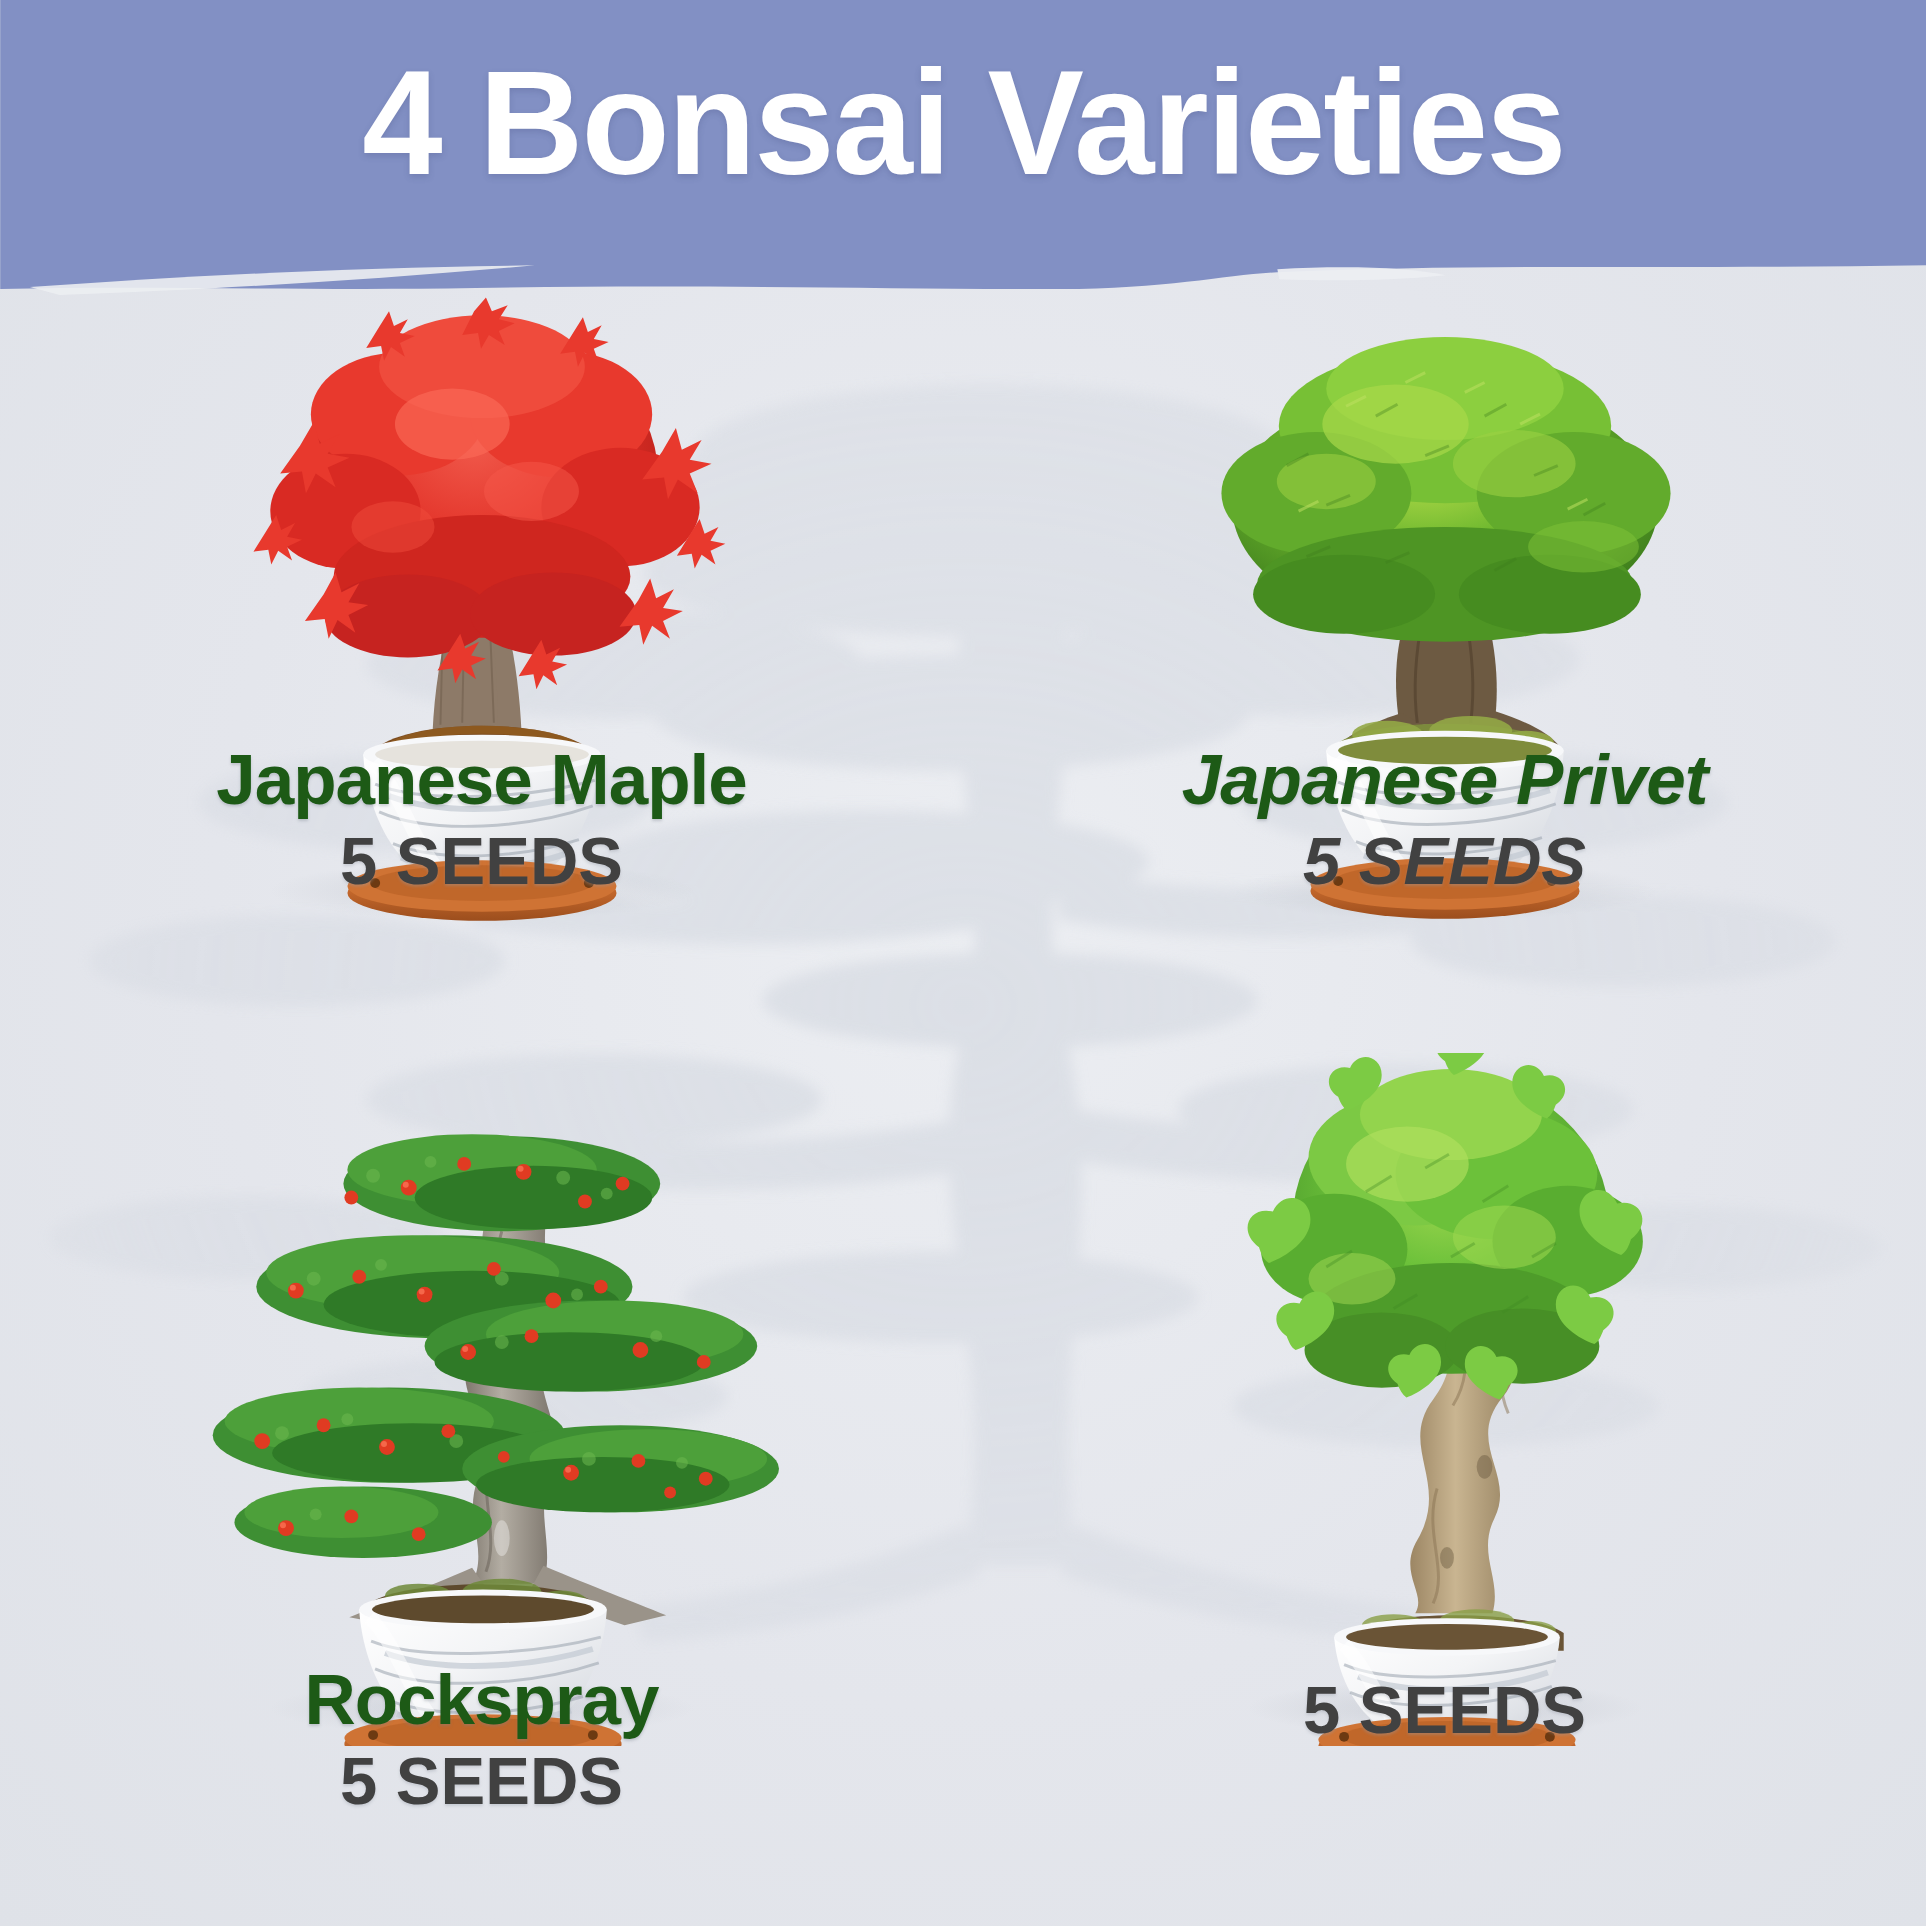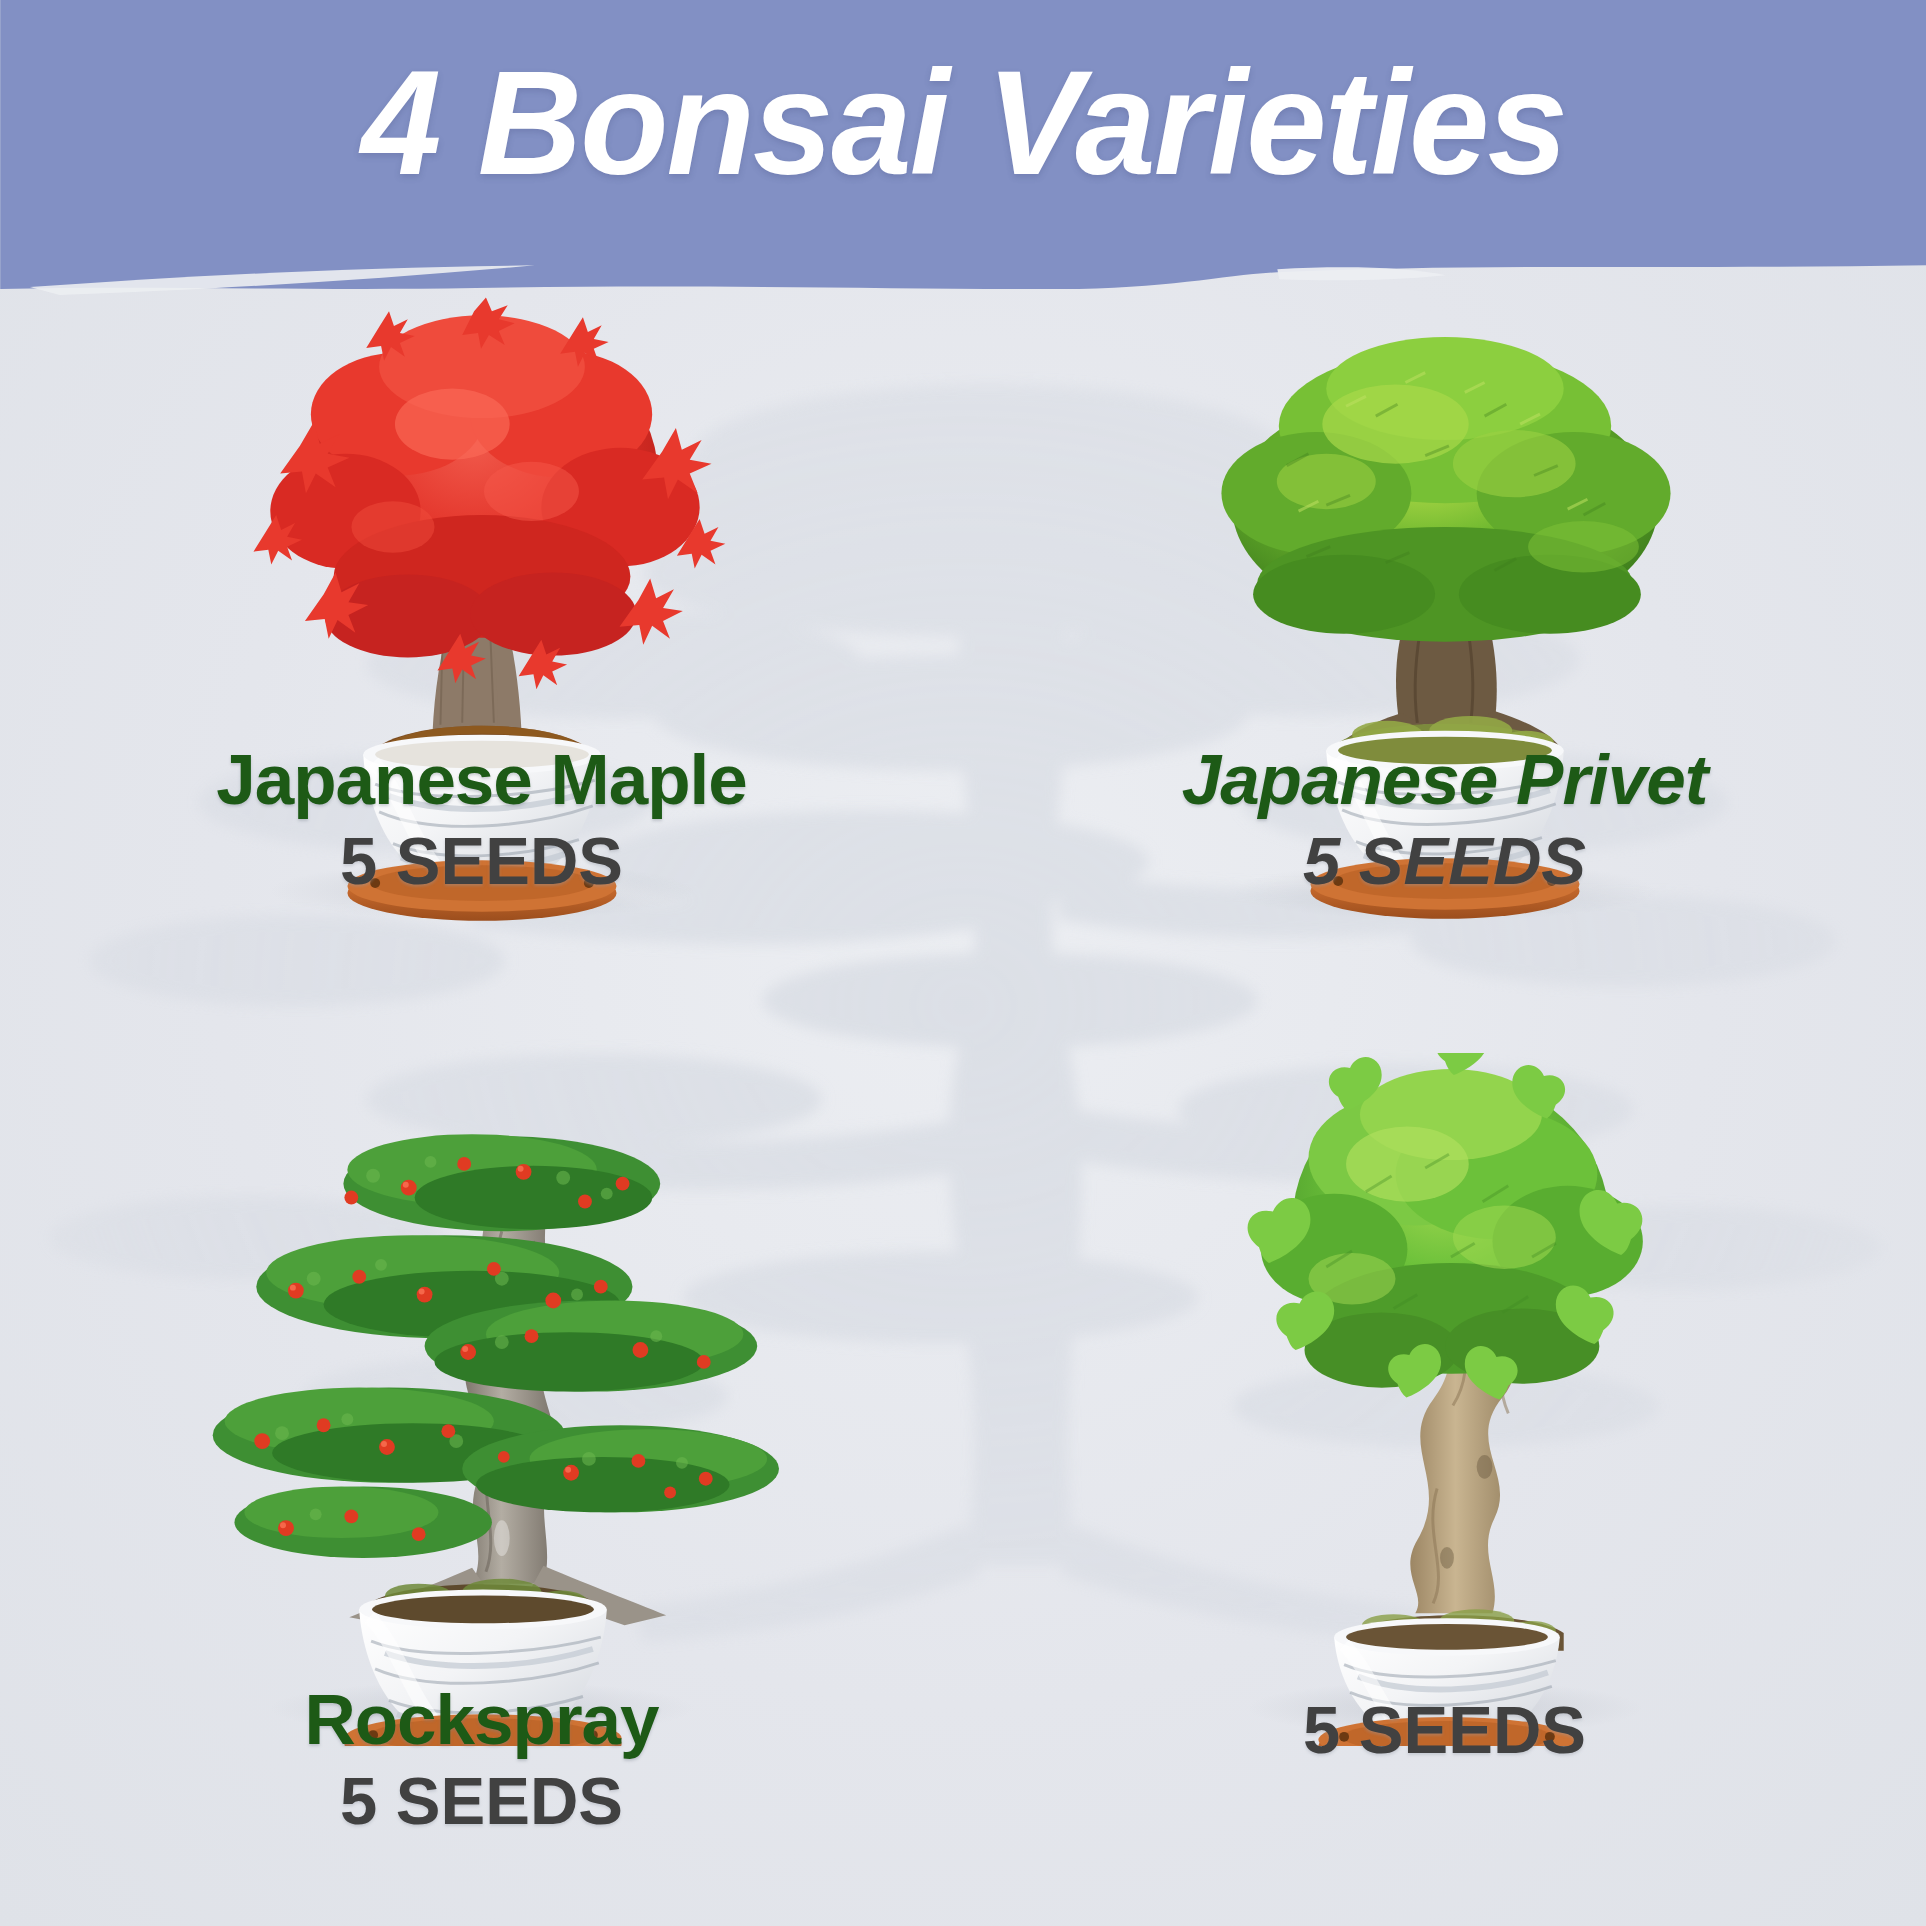--- a/index.html
+++ b/index.html
@@ -13,21 +13,21 @@
     position:relative;width:1927px;height:1927px;
     background:radial-gradient(ellipse at 50% 48%, #eceef2 0%, #e4e6ec 55%, #dfe2e8 100%);
     overflow:hidden;
   }
 
   
   .wm{position:absolute;left:0;top:248px;width:1927px;height:1683px;opacity:.55;pointer-events:none;}
 
   
   .header{
-    position:absolute;left:0;top:0;width:1927px;height:297px;font-style:italic;
+    position:absolute;left:0;top:0;width:1927px;height:297px;
   }
   .header svg{position:absolute;left:0;top:0;}
   .title{
     position:absolute;left:0;top:48px;width:1927px;
     text-align:center;
     color:#ffffff;
     font-size:149px;
     font-weight:bold;
     letter-spacing:-2px;
     line-height:1;
@@ -55,21 +55,21 @@
   }
   .cap-qty{
     margin-top:12px;
     font-size:67px;font-weight:bold;color:#414141;
     letter-spacing:0px;line-height:1;
     text-shadow:0 2px 3px rgba(150,155,165,.35);
   }
   
   .c0 .caption, .c1 .caption{top:447px;}
   
-  .c2 .caption, .c3 .caption{top:572px;}
+  .c2 .caption, .c3 .caption{top:552px;}
 </style>
 </head>
 <body>
 
 <div id="poster">
 
   <svg class="wm" viewBox="0 0 1946 1700" preserveAspectRatio="xMidYMid slice">
     <defs>
       <radialGradient id="wmfade" cx="50%" cy="45%" r="62%">
         <stop offset="0%" stop-color="#ffffff" stop-opacity="1"></stop>

